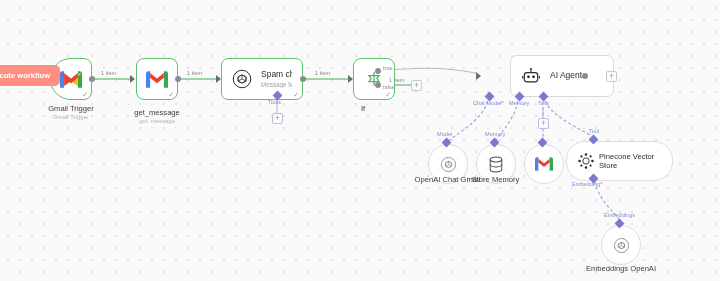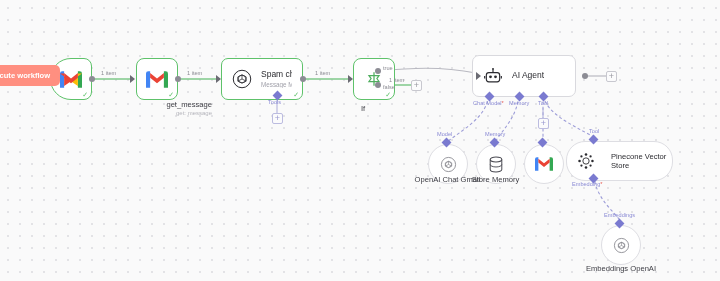--- a/index.html
+++ b/index.html
@@ -63,21 +63,21 @@
     position: absolute;
     width: 38px; height: 38px;
     border-radius: 50%;
     background: #ffffff;
     border: 1.2px solid #dedee3;
     display: flex; align-items: center; justify-content: center;
     z-index: 4;
   }
   .subnode.pill {
     width: 96px; height: 38px; border-radius: 19px;
-    justify-content: space-between; padding-left: 9px; gap: 16px;
+    justify-content: space-between; padding-left: 9px; gap: 4px;
   }
   .sub-ico { width: 19px; height: 19px; display:flex; align-items:center; justify-content:center; flex:0 0 19px;}
   .pill-title { font-size: 7.6px; color: #2b2b30; line-height: 1.2; }
   
   .dot {
     position: absolute;
     width: 6px; height: 6px; border-radius: 50%;
     background: #8c8c94; z-index: 6;
   }
   .dot.in { width:0;height:0;border-style:solid;border-width:4px 0 4px 5px;border-color:transparent transparent transparent #6b6b73;background:none;border-radius:0;}
@@ -165,37 +165,41 @@
         <path d="M0 2.5 A2.5 2.5 0 0 1 2.5 0 L4.5 0 L4.5 18 L0 18 Z" fill="#4285F4"></path>
         <path d="M19.5 0 L21.5 0 A2.5 2.5 0 0 1 24 2.5 L24 18 L19.5 18 Z" fill="#34A853"></path>
         <path d="M0 2.5 L0 2.5 L12 11 L4.5 16 L4.5 2.5 Z" fill="#EA4335"></path>
         <path d="M24 2.5 L24 2.5 L12 11 L19.5 16 L19.5 2.5 Z" fill="#FBBC05"></path>
         <path d="M4.5 2 L12 8 L19.5 2 L19.5 7 L12 13 L4.5 7 Z" fill="#EA4335"></path>
       </svg>
     </span>
     <span class="check">✓</span>
   </div>
   <div class="dot" style="left:89px; top:76px;"></div>
+  <div class="cap" style="left:16px; top:104px; width:110px;">
+    <div class="cap-name">Gmail Trigger</div>
+    <div class="cap-sub">Gmail Trigger</div>
+  </div>
   <div class="clabel" style="left:101px; top:70px;">1 item</div>
 
   <div class="dot in" style="left:130px; top:75px;"></div>
   <div class="node sq" style="left:136px; top:58px;">
     <span class="node-ico">
       <svg width="22" height="17" viewBox="0 0 24 18">
         <path d="M0 2.5 A2.5 2.5 0 0 1 2.5 0 L4.5 0 L4.5 18 L0 18 Z" fill="#4285F4"></path>
         <path d="M19.5 0 L21.5 0 A2.5 2.5 0 0 1 24 2.5 L24 18 L19.5 18 Z" fill="#34A853"></path>
         <path d="M4.5 2 L12 8 L19.5 2 L19.5 7 L12 13 L4.5 7 Z" fill="#EA4335"></path>
         <path d="M0 2.5 L4.5 2.5 L4.5 16 L0 16 Z" fill="#C5221F" opacity="0"></path>
         <path d="M19.5 2 L24 2.5 L24 16 L19.5 16 Z" fill="#FBBC05" opacity="0"></path>
       </svg>
     </span>
     <span class="check">✓</span>
   </div>
   <div class="dot" style="left:175px; top:76px;"></div>
-  <div class="cap" style="left:102px; top:100px; width:110px;text-align:right;">
+  <div class="cap" style="left:102px; top:108px; width:110px;">
     <div class="cap-name">get_message</div>
     <div class="cap-sub">get: message</div>
   </div>
   <div class="clabel" style="left:187px; top:70px;">1 item</div>
 
   <div class="dot in" style="left:216px; top:75px;"></div>
   <div class="node wide" style="left:221px; top:58px; width:82px;">
     <span class="node-ico">
       <svg width="20" height="20" viewBox="0 0 24 24">
         <circle cx="12" cy="12" r="10.5" fill="none" stroke="#2b2b30" stroke-width="1.2"></circle>
@@ -230,21 +234,21 @@
   <div class="dot" style="left:375px; top:82px;"></div>
   <div class="clabel" style="left:383px; top:65px;">true</div>
   <div class="clabel" style="left:383px; top:84px;">false</div>
   <div class="clabel" style="left:389px; top:77px;">1 item</div>
   <div class="plus" style="left:411px; top:80px;">+</div>
   <div class="cap" style="left:338px; top:104px; width:50px;">
     <div class="cap-name">If</div>
   </div>
 
   <div class="dot in" style="left:476px; top:72px;"></div>
-  <div class="node agent" style="left:472px; top:55px;">
+  <div class="node agent" style="left:510px; top:55px;">
     <span class="node-ico">
       <svg width="20" height="20" viewBox="0 0 24 24">
         <rect x="4" y="8" width="16" height="11" rx="3" fill="none" stroke="#2b2b30" stroke-width="1.4"></rect>
         <circle cx="9" cy="13" r="1.7" fill="#2b2b30"></circle>
         <circle cx="15" cy="13" r="1.7" fill="#2b2b30"></circle>
         <path d="M12 8 L12 4.5" stroke="#2b2b30" stroke-width="1.4"></path>
         <circle cx="12" cy="3.6" r="1.2" fill="#2b2b30"></circle>
         <path d="M2 12 L2 15 M22 12 L22 15" stroke="#2b2b30" stroke-width="1.4"></path>
       </svg>
     </span>

